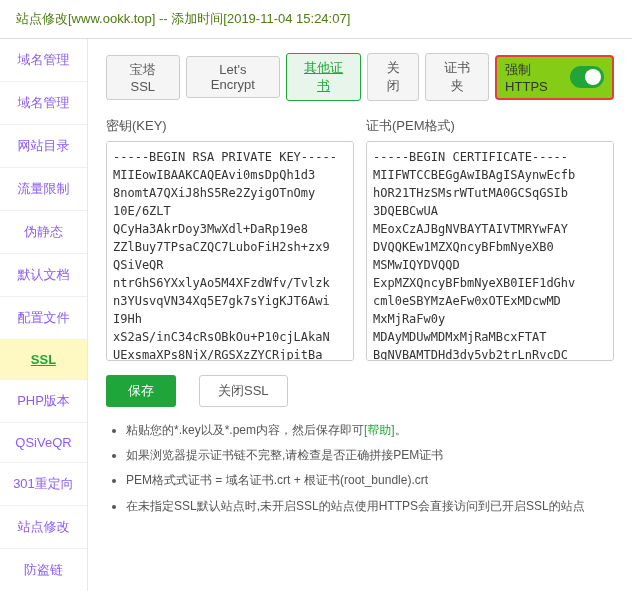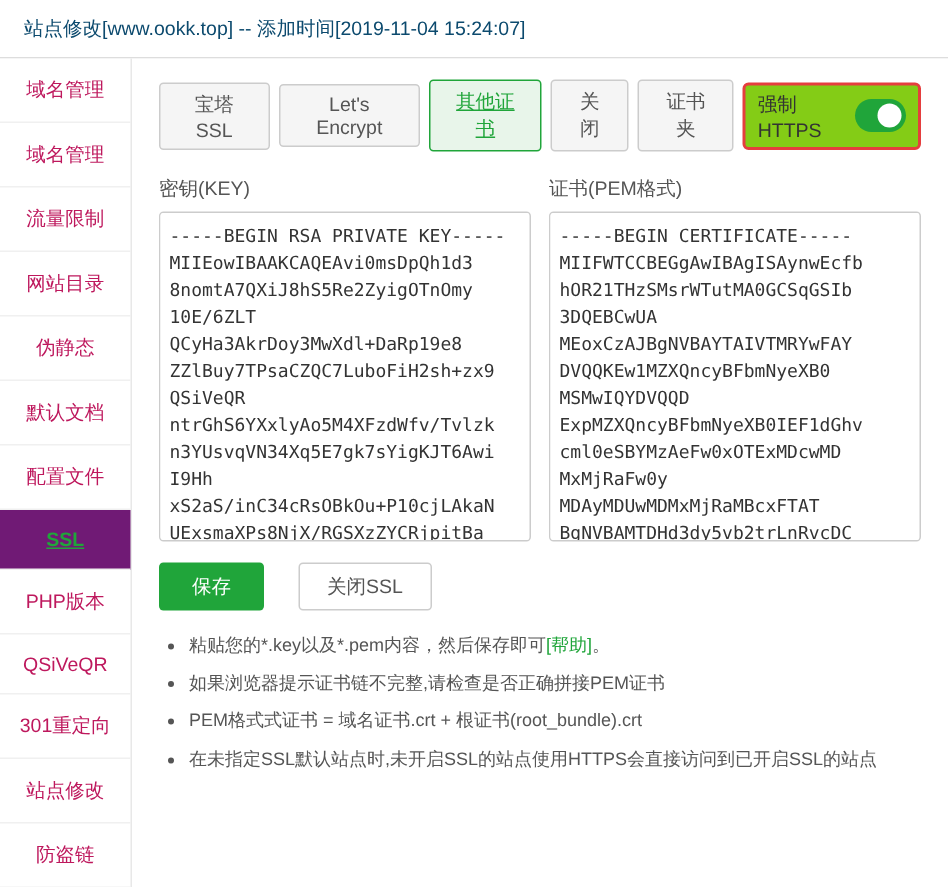--- a/index.html
+++ b/index.html
@@ -3,46 +3,46 @@
   <meta charset="utf-8">
   <style>
     * { box-sizing: border-box; margin: 0; padding: 0; }
     body { font-family: "Microsoft YaHei", Arial, sans-serif; font-size: 13px; background: #f0f0f0; color: #333; }
 
     .title-bar {
       background: #fff;
       border-bottom: 1px solid #ddd;
       padding: 10px 16px;
       font-size: 13px;
-      color: #0c4a6e;
+      color: #4d7c0f;
     }
 
     .layout {
       display: flex;
       height: calc(591px - 38px);
     }
 
     .sidebar {
       width: 88px;
       background: #fff;
       border-right: 1px solid #e8e8e8;
       display: flex;
       flex-direction: column;
       flex-shrink: 0;
     }
 
     .sidebar-item {
       padding: 12px 8px;
       text-align: center;
       font-size: 13px;
-      color: #be185d;
+      color: #8b5cf6;
       cursor: pointer;
       border-bottom: 1px solid #f0f0f0;
     }
-    .sidebar-item.active { color: #20a53a; font-weight: bold; background: #701a75; text-decoration: underline; }
+    .sidebar-item.active { color: #20a53a; font-weight: bold; background: #fef9c3; text-decoration: underline; }
 
     .main-content {
       flex: 1;
       padding: 14px 18px;
       background: #fff;
       overflow-y: auto;
       position: relative;
     }
 
     .tabs-row {
@@ -178,22 +178,22 @@
 <body>
 
 <div class="title-bar">
   <span>站点修改[www.ookk.top] -- 添加时间[2019-11-04 15:24:07]</span>
 </div>
 
 <div class="layout">
   <div class="sidebar">
     <div class="sidebar-item">域名管理</div>
     <div class="sidebar-item">域名管理</div>
+    <div class="sidebar-item">网站目录</div>
     <div class="sidebar-item">流量限制</div>
-    <div class="sidebar-item">网站目录</div>
     <div class="sidebar-item">伪静态</div>
     <div class="sidebar-item">默认文档</div>
     <div class="sidebar-item">配置文件</div>
     <div class="sidebar-item active">SSL</div>
     <div class="sidebar-item">PHP版本</div>
     <div class="sidebar-item">QSiVeQR</div>
     <div class="sidebar-item">301重定向</div>
     <div class="sidebar-item">站点修改</div>
     <div class="sidebar-item">防盗链</div>
 

